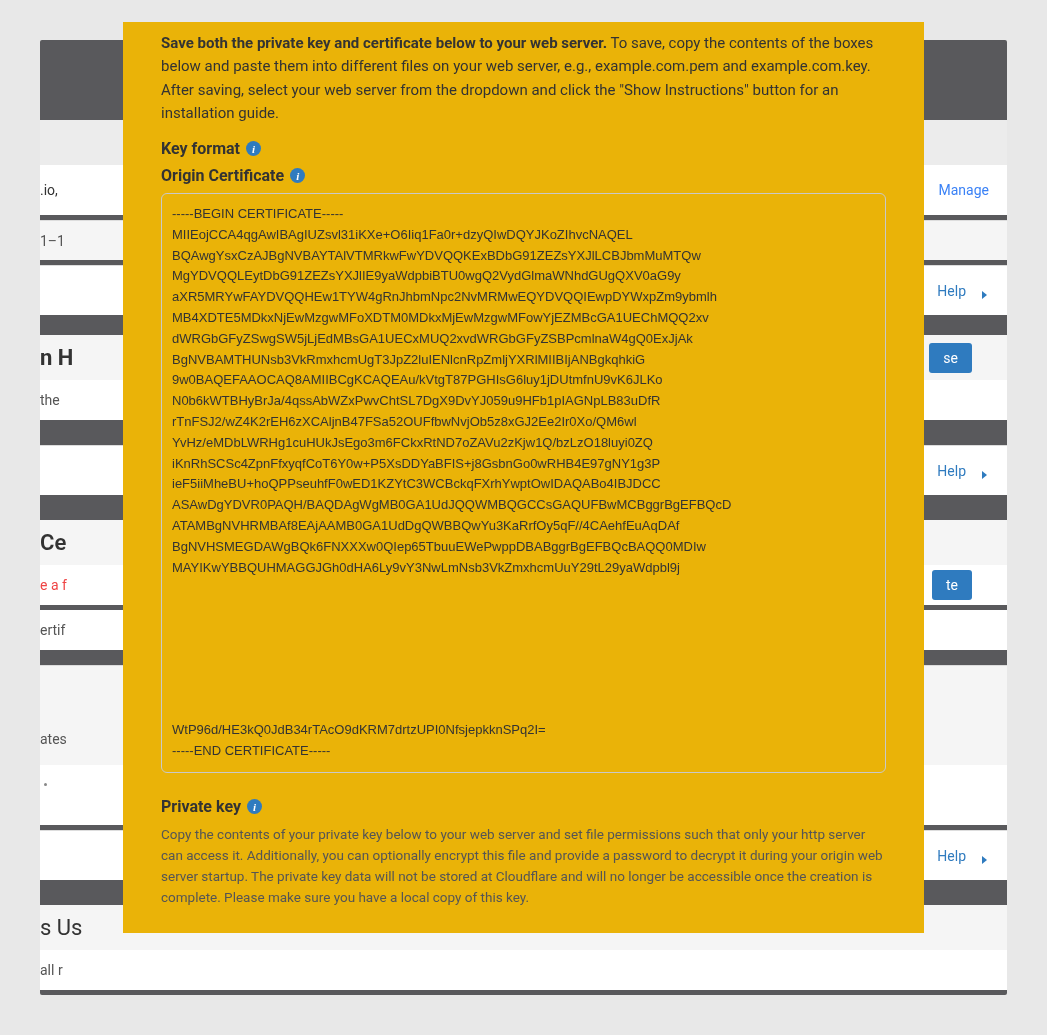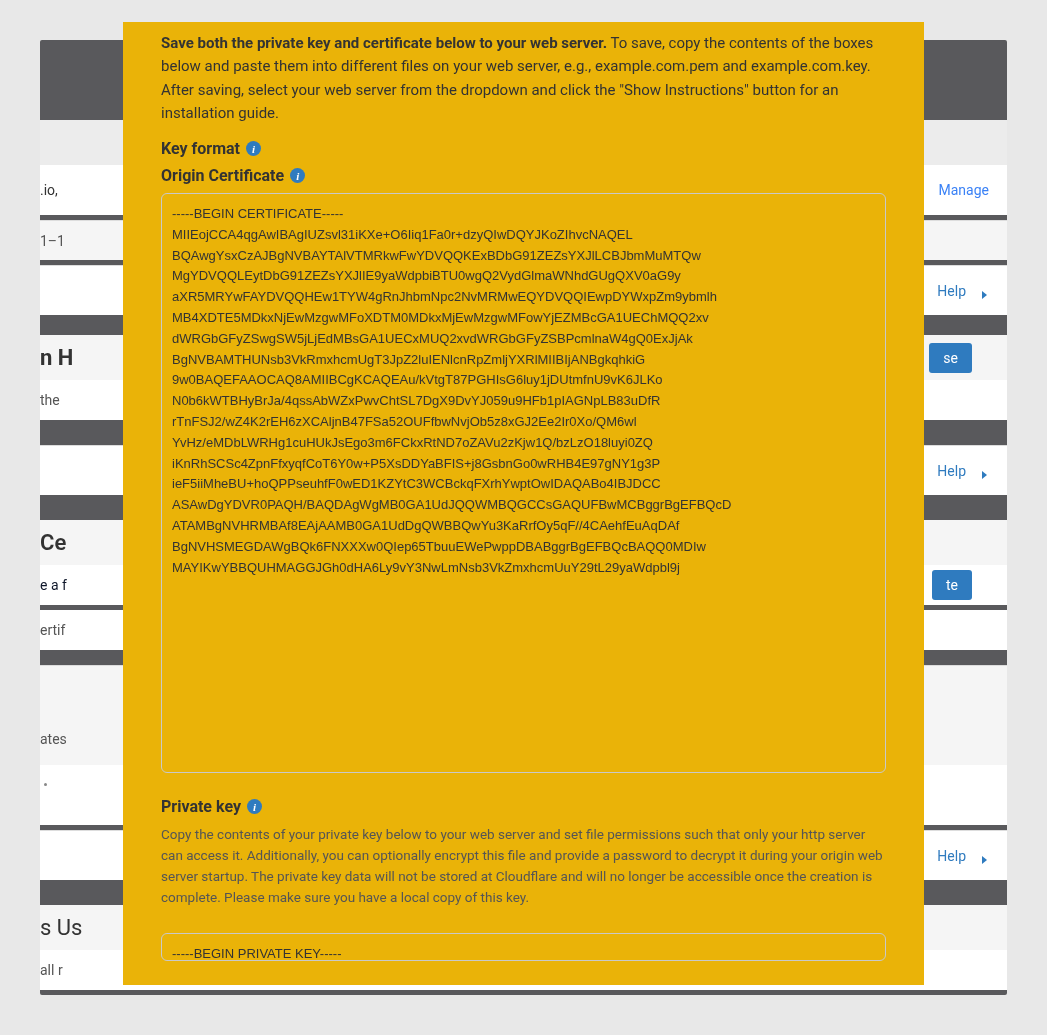--- a/index.html
+++ b/index.html
@@ -147,21 +147,21 @@
       <span class="help-link">
         <span>Help</span>
         <span class="caret-right"></span>
       </span>
     </div>
 
     <div class="bg-row" style="top:480px;height:45px;background:#f5f5f5;">
        <span style="position:absolute;left:0;font-size:22px;font-weight:600;"> Ce</span>
     </div>
     <div class="bg-row" style="top:525px;height:40px;">
-       <span style="position:absolute;left:0;color:#0f172a;">e a f</span>
+       <span style="position:absolute;left:0;color:#ef4444;">e a f</span>
        <span class="bg-btn">te</span>
     </div>
     <div class="bg-row" style="top:570px;height:40px;">
        <span style="position:absolute;left:0;color:#555;">ertif</span>
     </div>
     <div class="bg-row" style="top:625px;height:100px;background:#f5f5f5;border-top:1px solid #ddd;">
        <span style="position:absolute;left:0;top:65px;color:#555;">ates</span>
     </div>
     <div class="bg-row" style="top:725px;height:60px;">
        <span style="position:absolute;left:4px;top:18px;width:3px;height:3px;background:#888;border-radius:50%;"></span>
@@ -210,23 +210,23 @@
 BgNVBAMTHUNsb3VkRmxhcmUgT3JpZ2luIENlcnRpZmljYXRlMIIBIjANBgkqhkiG
 9w0BAQEFAAOCAQ8AMIIBCgKCAQEAu/kVtgT87PGHIsG6luy1jDUtmfnU9vK6JLKo
 N0b6kWTBHyBrJa/4qssAbWZxPwvChtSL7DgX9DvYJ059u9HFb1pIAGNpLB83uDfR
 rTnFSJ2/wZ4K2rEH6zXCAljnB47FSa52OUFfbwNvjOb5z8xGJ2Ee2Ir0Xo/QM6wl
 YvHz/eMDbLWRHg1cuHUkJsEgo3m6FCkxRtND7oZAVu2zKjw1Q/bzLzO18luyi0ZQ
 iKnRhSCSc4ZpnFfxyqfCoT6Y0w+P5XsDDYaBFIS+j8GsbnGo0wRHB4E97gNY1g3P
 ieF5iiMheBU+hoQPPseuhfF0wED1KZYtC3WCBckqFXrhYwptOwIDAQABo4IBJDCC
 ASAwDgYDVR0PAQH/BAQDAgWgMB0GA1UdJQQWMBQGCCsGAQUFBwMCBggrBgEFBQcD
 ATAMBgNVHRMBAf8EAjAAMB0GA1UdDgQWBBQwYu3KaRrfOy5qF//4CAehfEuAqDAf
 BgNVHSMEGDAWgBQk6FNXXXw0QIep65TbuuEWePwppDBABggrBgEFBQcBAQQ0MDIw
-MAYIKwYBBQUHMAGGJGh0dHA6Ly9vY3NwLmNsb3VkZmxhcmUuY29tL29yaWdpbl9j</div></div>
+MAYIKwYBBQUHMAGGJGh0dHA6Ly9vY3NwLmNsb3VkZmxhcmUuY29tL29yaWdpbl9j</div><div class="cert-bottom">WtP96d/HE3kQ0JdB34rTAcO9dKRM7drtzUPI0NfsjepkknSPq2I=
+-----END CERTIFICATE-----</div></div>
 
     <div class="field-label">
       <span>Private key</span>
       <span class="info-icon">i</span>
     </div>
     <p class="desc">Copy the contents of your private key below to your web server and set file permissions such that only your http server can access it. Additionally, you can optionally encrypt this file and provide a password to decrypt it during your origin web server startup. The private key data will not be stored at Cloudflare and will no longer be accessible once the creation is complete. Please make sure you have a local copy of this key.</p>
-    <div class="codebox pk-box"><span>-----BEGIN PRIVATE KEY-----</span></div>
 
   </div>
 </div>
 
 </body></html>

